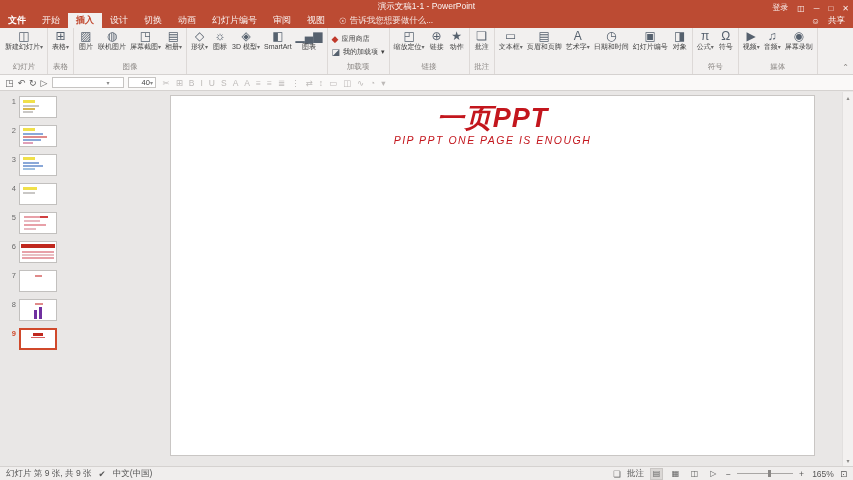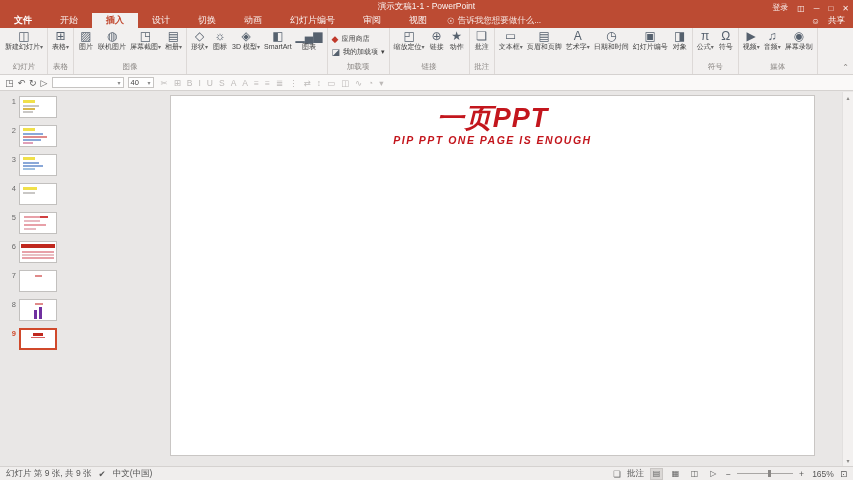--- a/index.html
+++ b/index.html
@@ -9,21 +9,21 @@
   
   .titlebar { height:13px; background:#bc4b33; position:relative; color:#fff; }
   .tb-title { position:absolute; left:0; right:0; top:1px; text-align:center;
     font-size:8.5px; color:rgba(255,255,255,.95); }
   .tb-right { position:absolute; right:4px; top:0; height:13px; display:flex;
     align-items:flex-end; gap:9px; font-size:8px; color:rgba(255,255,255,.9);margin-left:8px; }
   .tb-right span { cursor:default; }
 
   
   .tabsrow { height:15px; background:#bc4b33; display:flex; align-items:stretch; }
-  .tab { font-size:9px; line-height:15px; padding:0 14px; color:rgba(255,255,255,.92); }
+  .tab { font-size:9px; line-height:15px; padding:0 8px; color:rgba(255,255,255,.92); }
   .tab.file { font-weight:bold; color:#fff; }
   .tab.active { background:#f2f0ef; color:#c0452b;font-weight:bold; }
   .tellme { display:flex; align-items:center; gap:3px; font-size:8.5px;
     color:rgba(255,255,255,.85); padding:0 6px; }
   .tabs-right { margin-left:auto; display:flex; align-items:center; gap:8px;
     padding-right:8px; font-size:8.5px; color:rgba(255,255,255,.95); }
 
   
   .ribbon { height:47px; background:#f2f0ef; border-bottom:1px solid #d5d2d0;
     display:flex; padding:0 1px; position:relative; }
@@ -45,21 +45,21 @@
   .aicon { font-size:9px; color:#56616e; }
   .aicon.red { color:#c0392b; }
   .collapse { position:absolute; right:4px; bottom:2px; font-size:8px; color:#8a8683; }
 
   
   .qatrow { height:16px; background:#faf9f8; border-bottom:1px solid #d5d2d0;
     display:flex; align-items:center; gap:4px; padding:0 5px; }
   .qico { font-size:9px; color:#5c5c5c; }
   .combo { height:11px; background:#fff; border:1px solid #c6c4c2; font-size:7.5px;
     display:flex; align-items:center; justify-content:space-between;
-    padding:0 2px; color:#444; }
+    padding:0 13px; color:#444; }
   .combo.font { width:72px; }
   .combo.size { width:26px; }
   .combo .arr { color:#8a8a8a; font-size:6px; }
   .fmtstrip { display:flex; gap:6px; margin-left:3px; }
   .fmtstrip span { font-size:8.5px; color:#bdbab8; }
 
   
   .main { position:absolute; top:92px; bottom:14px; left:0; right:0;
     background:#e9e7e6; }
   .panel { position:absolute; left:0; top:0; bottom:0; width:64px; padding-top:4px; }
@@ -69,21 +69,21 @@
   .tnum.sel { color:#d0492b; font-weight:bold; }
   .thumb { width:38px; height:22px; background:#fff; border:1px solid #c2c0be;
     position:relative; overflow:hidden; }
   .thumb.sel { border:2px solid #d0492b; }
   .thumb i { position:absolute; display:block; }
 
   .canvas { position:absolute; left:131px; top:3px; width:645px; height:361px;
     background:#fff; border:1px solid #c9c6c4; text-align:center;margin-left:39px; }
   .slide-title { margin-top:7px; font-size:27px; line-height:30px; font-weight:bold;
     font-style:italic; color:#c3161d; letter-spacing:1px; }
-  .slide-sub { margin-top:1px; font-size:10.5px; font-weight:bold; font-style:italic;
+  .slide-sub { margin-top:1px; font-size:10.5px; font-weight:normal; font-style:italic;
     color:#c3161d; letter-spacing:1.5px; }
   .vscroll { position:absolute; right:0; top:0; bottom:0; width:11px;
     background:#f3f1f0; border-left:1px solid #e2e0df; font-size:6px; color:#8a8886;
     display:flex; flex-direction:column; justify-content:space-between;
     align-items:center; padding:2px 0; }
 
   
   .statusbar { position:absolute; bottom:0; left:0; right:0; height:14px;
     background:#f0eeed; border-top:1px solid #d5d2d0; display:flex;
     align-items:center; gap:7px; padding:0 6px; font-size:8.5px; color:#565656; }

